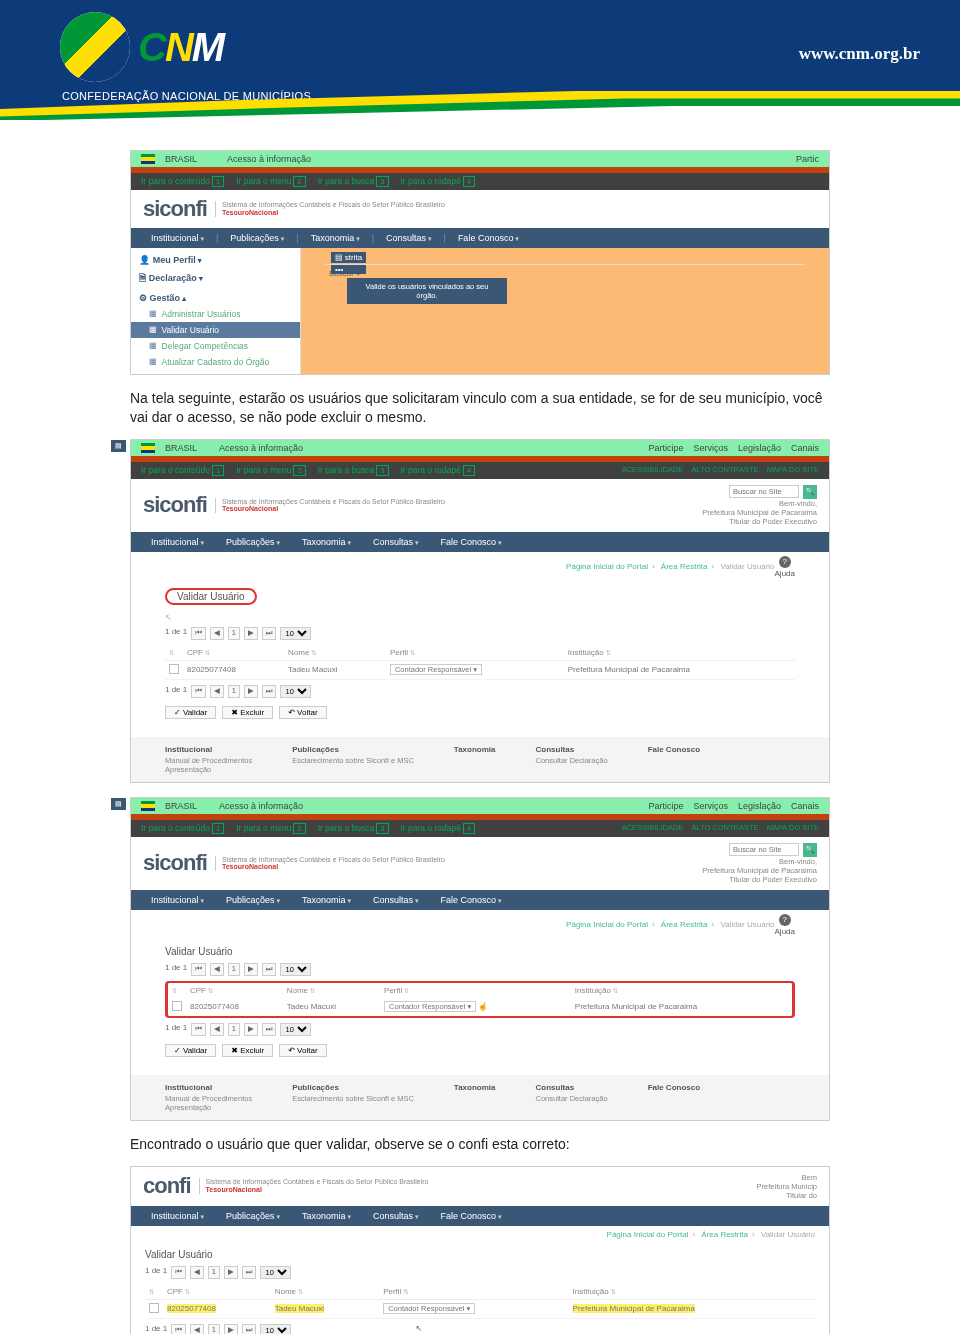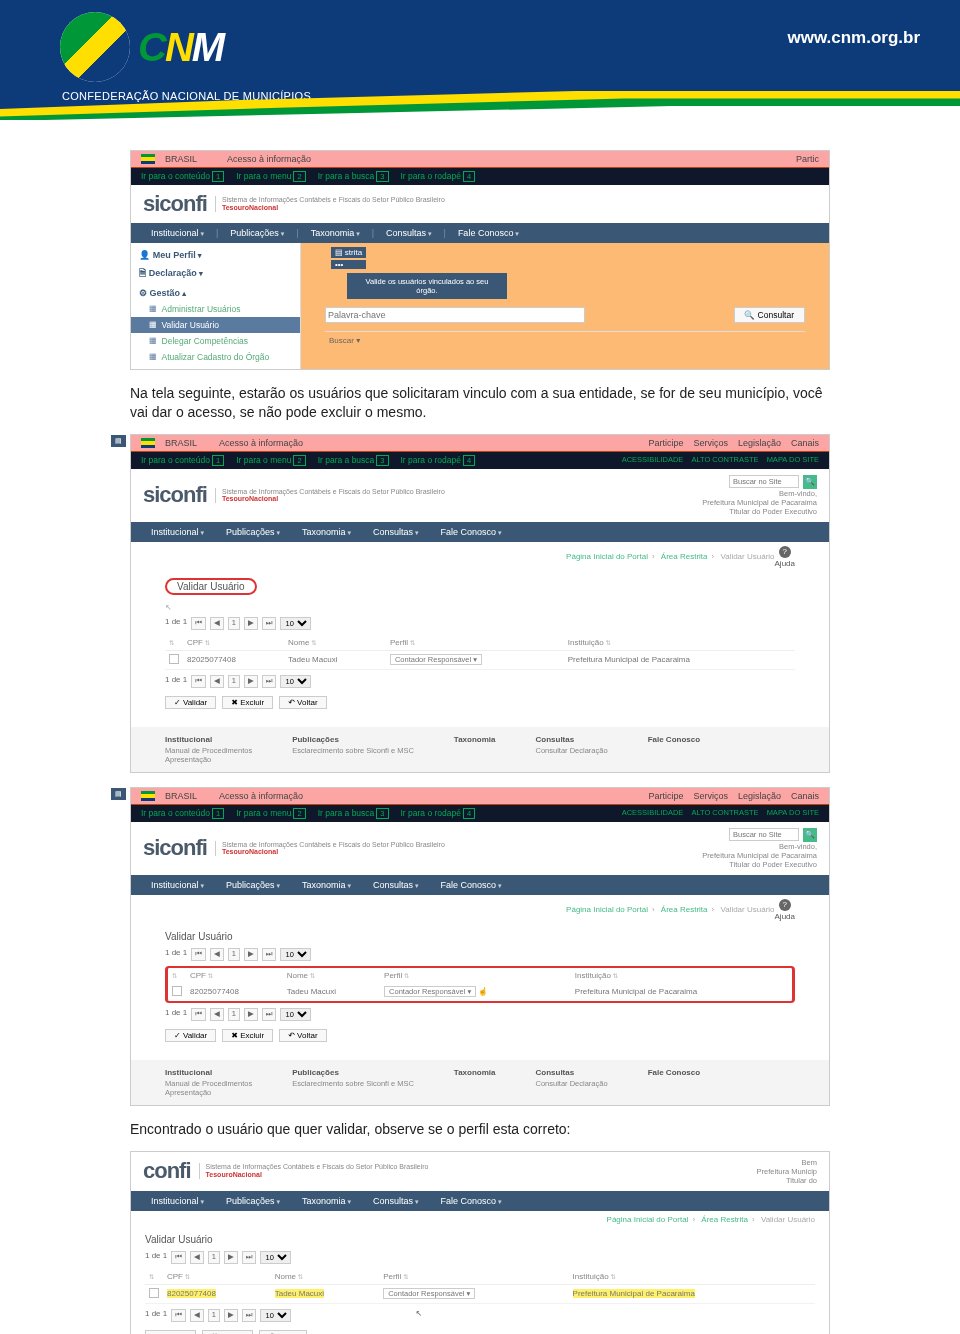--- a/index.html
+++ b/index.html
@@ -1,41 +1,41 @@
 <!DOCTYPE html>
 <html><head>
 <meta charset="utf-8">
 <style>
   * { box-sizing: border-box; margin: 0; padding: 0; }
   body { font-family: Arial, sans-serif; width: 960px; background: #fff; }
   
   
   .page-header { background: #0d3b7a; color: #fff; position: relative; height: 120px; overflow: hidden; }
-  .header-url { position: absolute; top: 28px; right: 40px; font-weight: bold; font-size: 17px; }
+  .header-url { position: absolute; top: 44px; right: 40px; font-weight: bold; font-size: 17px; font-family: Liberation Serif, serif; }
   .logo-wrap { position: absolute; left: 60px; top: 12px; display: flex; align-items: center; gap: 8px; }
   .logo-circle { width: 70px; height: 70px; border-radius: 50%; background: #fff; position: relative; overflow: hidden; }
   .logo-circle::before { content:''; position:absolute; inset:0; background: linear-gradient(135deg, #009739 40%, #fedf00 40% 60%, #0d3b7a 60%); }
   .logo-text { font-size: 40px; font-weight: 900; font-style: italic; letter-spacing: -2px; }
   .logo-text span:nth-child(1){color:#009739}
   .logo-text span:nth-child(2){color:#fedf00}
   .logo-text span:nth-child(3){color:#fff}
   .logo-sub { position:absolute; left:62px; top:90px; font-size:11px; color:#fff; letter-spacing:0.3px; }
   .header-swoosh { position:absolute; left:0; right:0; bottom:-1px; height:30px; }
   .swoosh-y { position:absolute; inset:0; background:#fedf00; clip-path: polygon(0 100%, 0 60%, 25% 30%, 60% 0, 100% 0, 100% 100%); }
   .swoosh-g { position:absolute; inset:0; background:#009739; clip-path: polygon(0 100%, 0 85%, 30% 55%, 65% 25%, 100% 25%, 100% 100%); }
   .swoosh-w { position:absolute; inset:0; background:#fff; clip-path: polygon(0 100%, 35% 75%, 70% 50%, 100% 50%, 100% 100%); }
 
   .content { padding: 30px 130px 10px 130px; }
 
   
   .shot { border:1px solid #ccc; margin-bottom: 14px; font-size: 9px; color:#444; background:#fff; }
   .shot-inner { background:#f7f7f7; }
-  .gov-bar { display:flex; align-items:center; gap:10px; padding:3px 10px; font-size:9px; background:#fca5a5; border-bottom:1px solid #c2410c; }
+  .gov-bar { display:flex; align-items:center; gap:10px; padding:3px 10px; font-size:9px; background:#86efac; border-bottom:6px solid #c2410c; }
   .flag-br { width:14px; height:10px; background:linear-gradient(#009739 0 33%, #fedf00 33% 66%, #0d3b7a 66%); }
-  .skip-links { display:flex; gap:12px; padding:3px 10px; font-size:8.5px; background:#0f172a; color:#0a5; }
+  .skip-links { display:flex; gap:12px; padding:3px 10px; font-size:8.5px; background:#404040; color:#0a5; }
   .skip-links span { color:#0a5; }
   .skip-links .num { display:inline-block; border:1px solid #0a5; padding:0 3px; font-size:7.5px; margin-left:2px; }
   .util-links { margin-left:auto; display:flex; gap:8px; font-size:7.5px; color:#0a5; }
   
   .siconfi-logo { display:flex; align-items:center; gap:8px; padding:6px 12px; background:#fff; }
   .siconfi-logo .wordmark { font-size:22px; font-weight:700; letter-spacing:-1px; color:#4b5a6a; }
   .siconfi-logo .tag { font-size:7px; color:#888; line-height:1.1; border-left:1px solid #ccc; padding-left:6px; }
   .siconfi-logo .tn { font-size:7px; color:#c33; font-weight:700; display:block; }
   .siconfi-right { margin-left:auto; text-align:right; font-size:7.5px; color:#888; }
   .search-mini { display:inline-flex; align-items:center; gap:4px; }
@@ -180,24 +180,20 @@
               <span class="icon-sm">▦</span>
               <span>Atualizar Cadastro do Órgão</span>
             </div>
         </div>
         <div class="shot1-main">
           <div class="badge-box">
             <div class="badge-blue">▤ <span>strita</span></div>
             <div class="badge-dots">•••</div>
           </div>
           <div class="tooltip-bubble">Valide os usuários vinculados ao seu órgão.</div>
-          <div class="searchbar">
-            <input placeholder="Palavra-chave" style="">
-            <button class="btn-consultar">🔍 <span>Consultar</span></button>
-          </div>
           <div class="assunto-bar"><span>Buscar</span> ▾</div>
         </div>
       </div>
     </div>
   </div>
 
   <p class="para">Na tela seguinte, estarão os usuários que solicitaram vinculo com a sua entidade, se for de seu município, você vai dar o acesso, se não pode excluir o mesmo.</p>
 
   <div class="shot shot-wrap">
     <span class="left-gutter-btn">▤</span>
@@ -437,21 +433,21 @@
             <h4>Consultas</h4>
             <div>Consultar Declaração</div>
           </div>
         <div class="col">
             <h4>Fale Conosco</h4>
           </div>
       </div>
     </div>
   </div>
 
-  <p class="para">Encontrado o usuário que quer validar, observe se o perfil esta correto:</p>
+  <p class="para">Encontrado o usuário que quer validar, observe se o confi esta correto:</p>
 
   <div class="shot shot3">
     <div class="shot-inner">
       <div class="siconfi-logo conti">
         <span class="wordmark">confi</span>
         <span class="tag"><span>Sistema de Informações Contábeis e Fiscais do Setor Público Brasileiro</span><span class="tn">TesouroNacional</span></span>
         <span class="siconfi-right">
           <span>Bem</span><br>
           <span>Prefeitura Municip</span><br>
           <span>Titular do</span>

